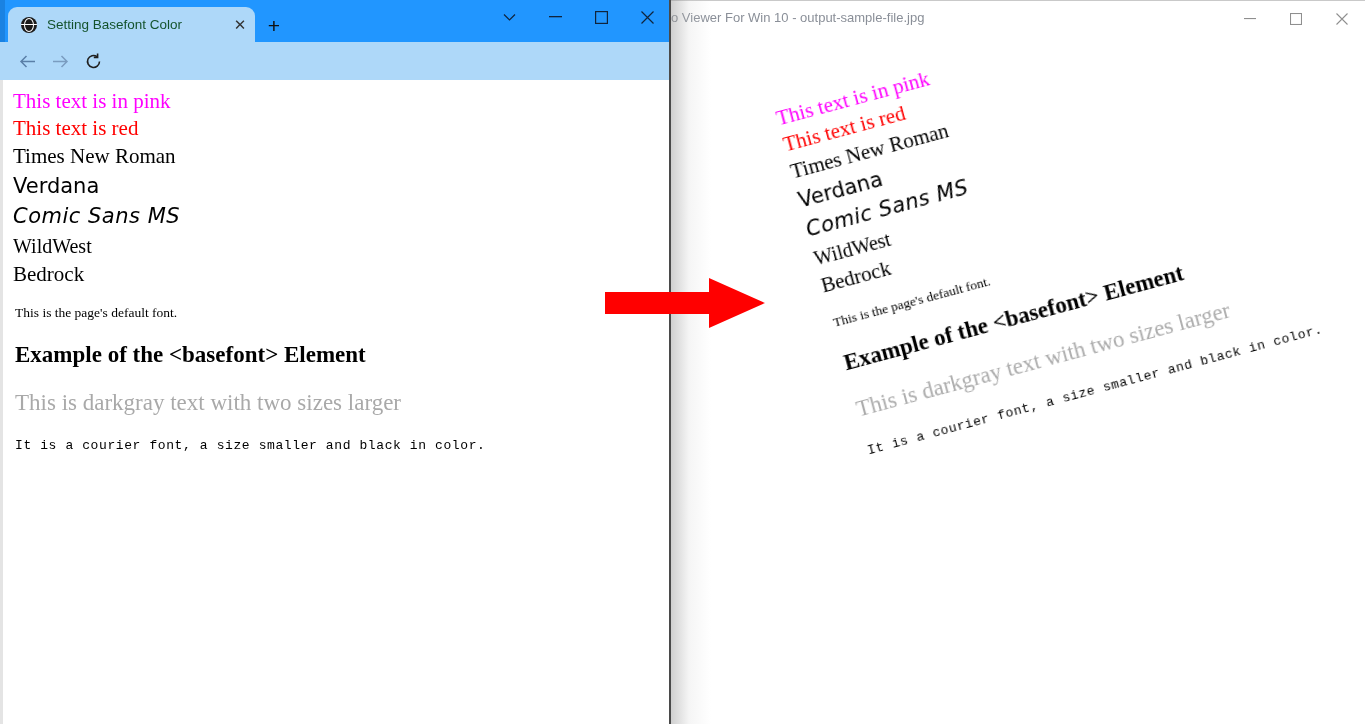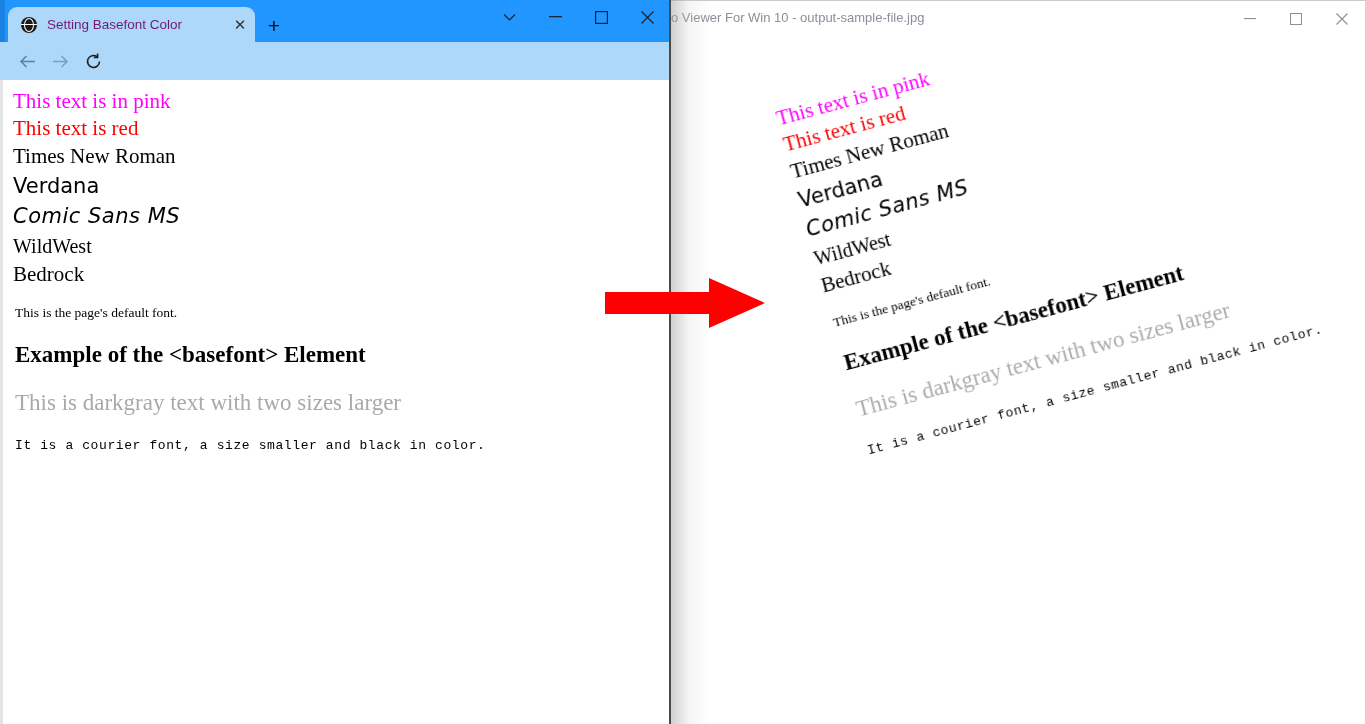--- a/index.html
+++ b/index.html
@@ -67,21 +67,21 @@
   }
   .tab-favicon::after {
     content: "";
     position: absolute;
     left: 0px; top: 7px;
     width: 16px; height: 1.5px;
     background: #ffffff;
   }
   .tab-title {
     font-size: 13.5px;
-    color: #701a75;
+    color: #14532d;
     white-space: nowrap;
     overflow: hidden;
     flex: 1;
     font-family: "Liberation Sans", sans-serif;
   }
   .tab-close {
     width: 26px; height: 26px;
     flex: none;
     display: flex;
     align-items: center;

